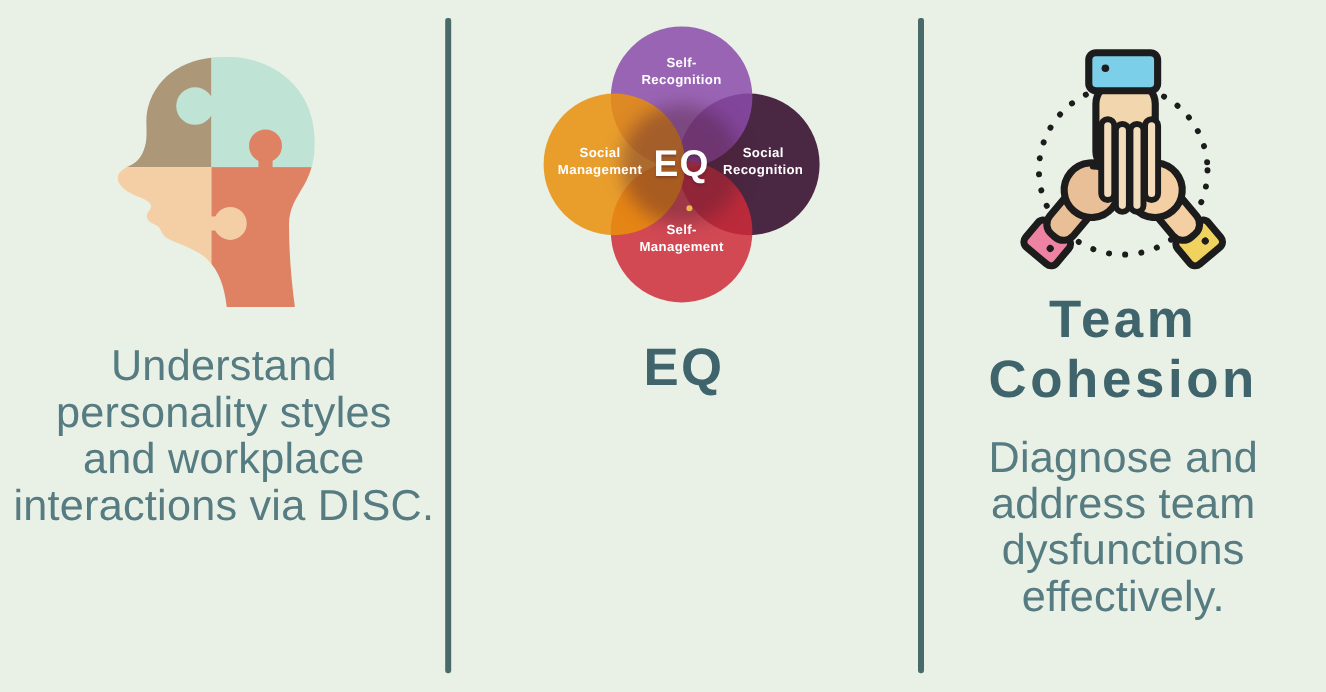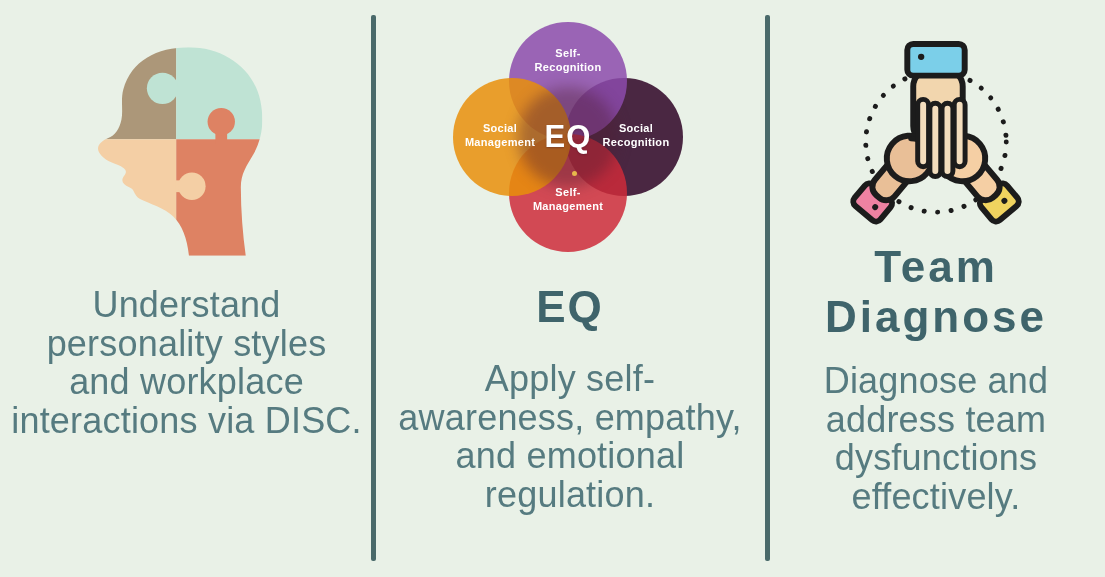--- a/index.html
+++ b/index.html
@@ -123,24 +123,20 @@
         <div class="vcenter-shade"></div>
         <div class="vdot"></div>
         <div class="vlabel vl-top"><span>Self-</span><br><span>Recognition</span></div>
         <div class="vlabel vl-right"><span>Social</span><br><span>Recognition</span></div>
         <div class="vlabel vl-left"><span>Social</span><br><span>Management</span></div>
         <div class="vlabel vl-bottom"><span>Self-</span><br><span>Management</span></div>
         <div class="vcenter">EQ</div>
       </div>
     </div>
     <h2 class="title">EQ</h2>
-    <p class="desc">Apply self-
-awareness, empathy,
-and emotional
-regulation.</p>
   </section>
 
   <section class="col col-team">
     <div class="icon-area">
       <svg width="188" height="188" viewBox="0 0 190 190">
 
         <circle cx="95" cy="103" r="71" fill="none" stroke="#1c1c1c" stroke-width="5" stroke-dasharray="0.1 13.6" stroke-linecap="round"></circle>
 
         <rect x="72" y="30" width="50" height="74" rx="17" fill="#f2d6ae" stroke="#1c1c1c" stroke-width="6"></rect>
 
@@ -165,20 +161,20 @@
           <rect x="88.8" y="64" width="11" height="74" rx="5.5" fill="#f3ddbd" stroke="#1c1c1c" stroke-width="5"></rect>
           <rect x="101.1" y="64" width="11" height="74" rx="5.5" fill="#f3ddbd" stroke="#1c1c1c" stroke-width="5"></rect>
           <rect x="113.4" y="60" width="11" height="68" rx="5.5" fill="#f3ddbd" stroke="#1c1c1c" stroke-width="5"></rect>
         </g>
 
         <rect x="66" y="4" width="58" height="32" rx="6" fill="#7bcfe9" stroke="#1c1c1c" stroke-width="6"></rect>
         <circle cx="80" cy="17" r="3.2" fill="#1c1c1c"></circle>
       </svg>
     </div>
     <h2 class="title">Team
-Diagnose</h2>
+Cohesion</h2>
     <p class="desc">Diagnose and
 address team
 dysfunctions
 effectively.</p>
   </section>
 
 </div>
 
 </body></html>

